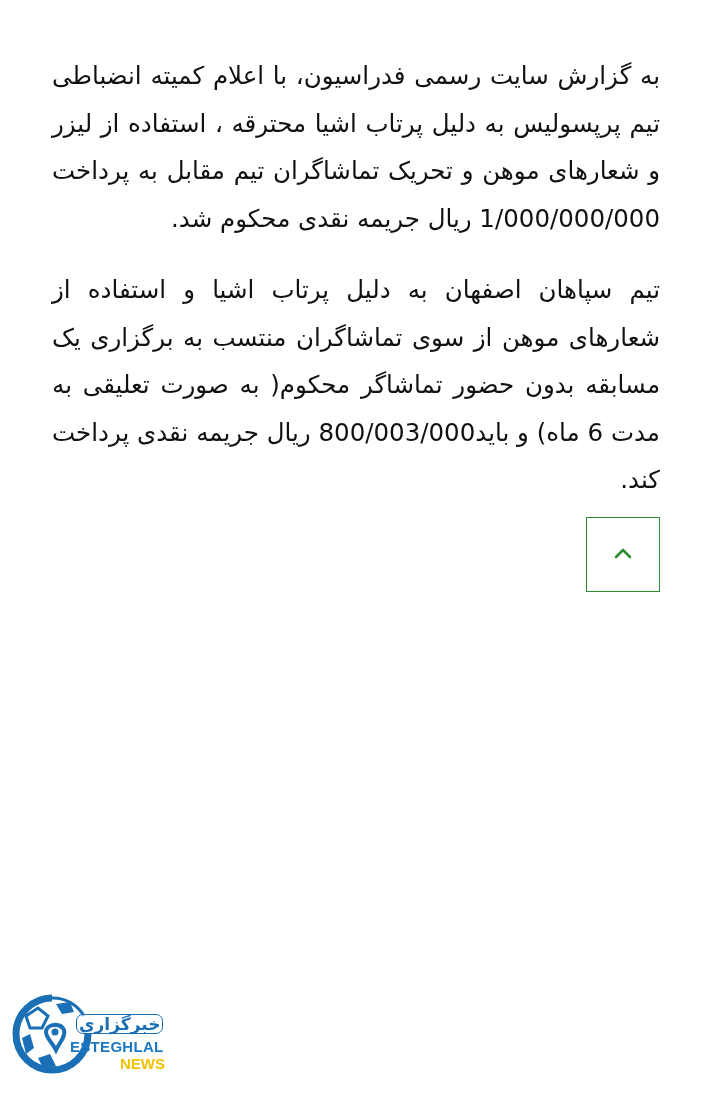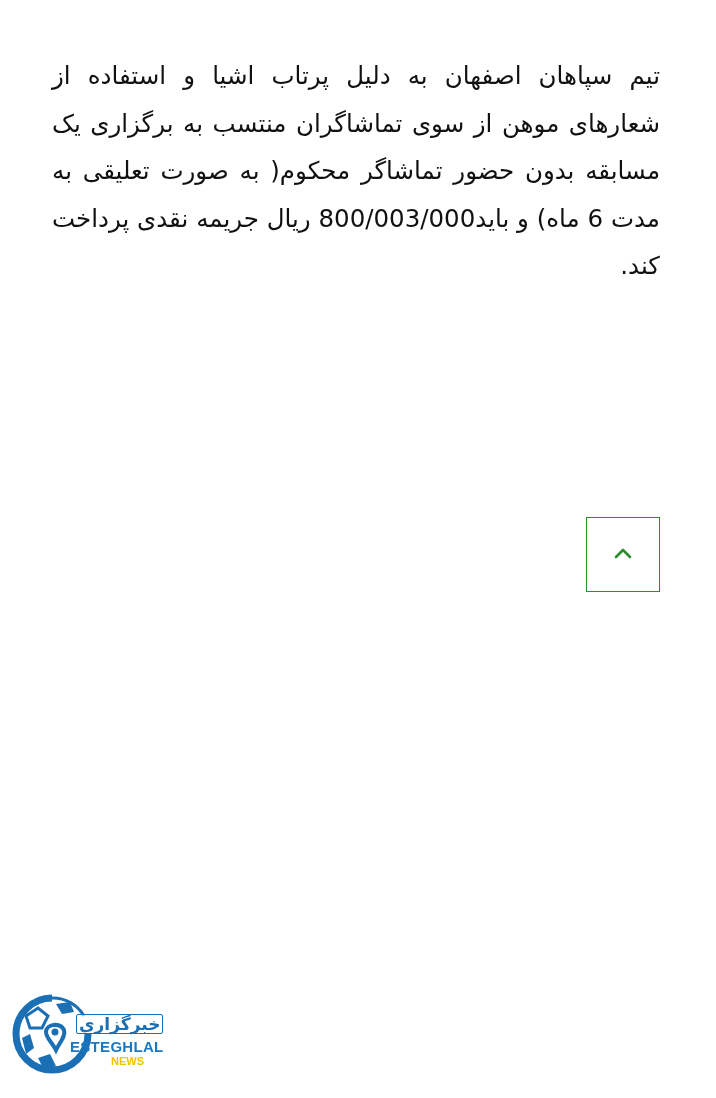--- a/index.html
+++ b/index.html
@@ -66,48 +66,49 @@
       position: absolute;
       left: 66px;
       top: 22px;
       font-size: 17px;
       font-weight: bold;
       color: #1a6fb5;
       direction: rtl;
       background: rgba(255,255,255,0.6);
       padding: 0 2px;
       border: 1px solid #1a6fb5;
-      border-radius: 2px;
+      border-radius: 7px;
       line-height: 18px;
     }
     .watermark .en-text {
       position: absolute;
       left: 60px;
       top: 46px;
       font-family: "Liberation Sans", sans-serif;
       font-weight: bold;
       font-size: 15px;
       color: #1a78c2;
       letter-spacing: 0.3px;
     }
     .watermark .news-text {
       position: absolute;
-      left: 77px;
+      left: 86px;
       top: 63px;
       font-family: "Liberation Sans", sans-serif;
       font-weight: bold;
-      font-size: 11px;
+      font-size: 15px;
       color: #f2c200;
       padding-left: 24px;
     }
   </style>
 </head>
 <body>
 
 <div class="article">
+  <p>به گزارش سایت رسمی فدراسیون، با اعلام کمیته انضباطی تیم پرپسولیس  به دلیل پرتاب اشیا محترقه ، استفاده از لیزر و شعارهای موهن و تحریک تماشاگران تیم مقابل به پرداخت  1/000/000/000 ریال جریمه نقدی محکوم شد.</p>
   <p>تیم سپاهان اصفهان به دلیل پرتاب اشیا و استفاده از شعارهای موهن از سوی تماشاگران منتسب به برگزاری یک مسابقه بدون حضور تماشاگر محکوم( به صورت تعلیقی به مدت 6 ماه)  و باید800/003/000 ریال جریمه نقدی پرداخت کند.</p>
 </div>
 
 <div class="scroll-top">
   <span>
     <svg viewBox="0 0 20 14" xmlns="http://www.w3.org/2000/svg">
       <polyline points="3,11 10,4 17,11" fill="none" stroke="#2e8b2e" stroke-width="2.6" stroke-linecap="round" stroke-linejoin="round"></polyline>
     </svg>
   </span>
 </div>

